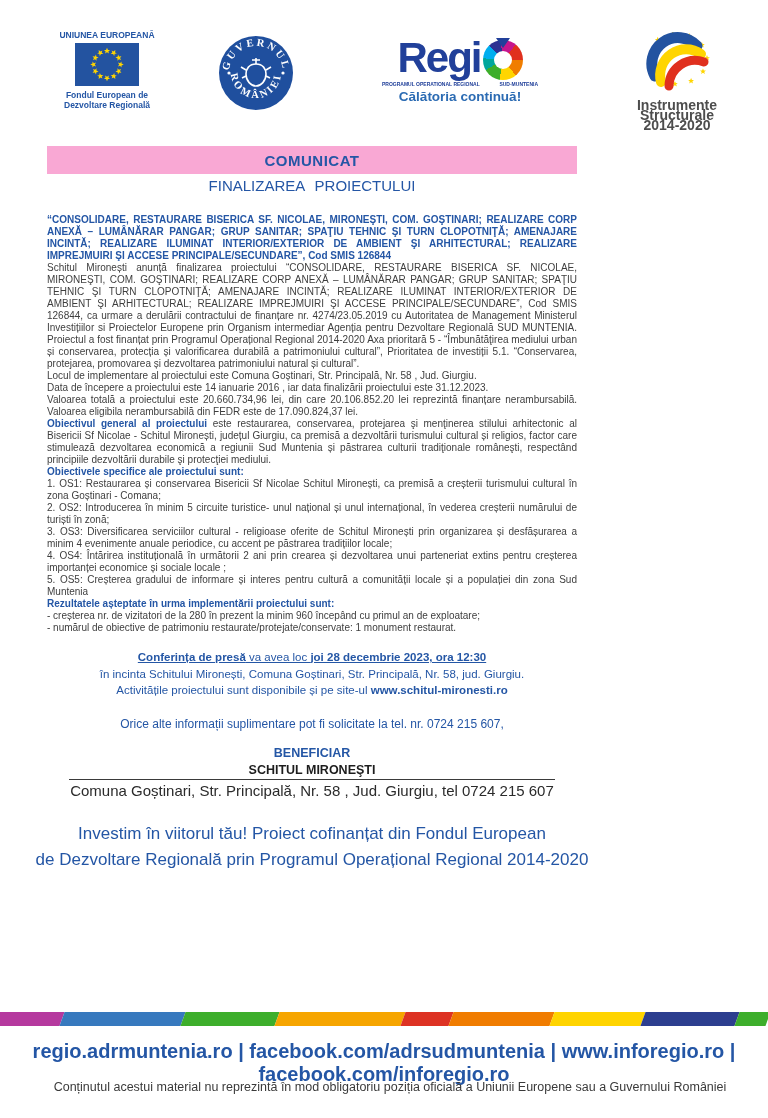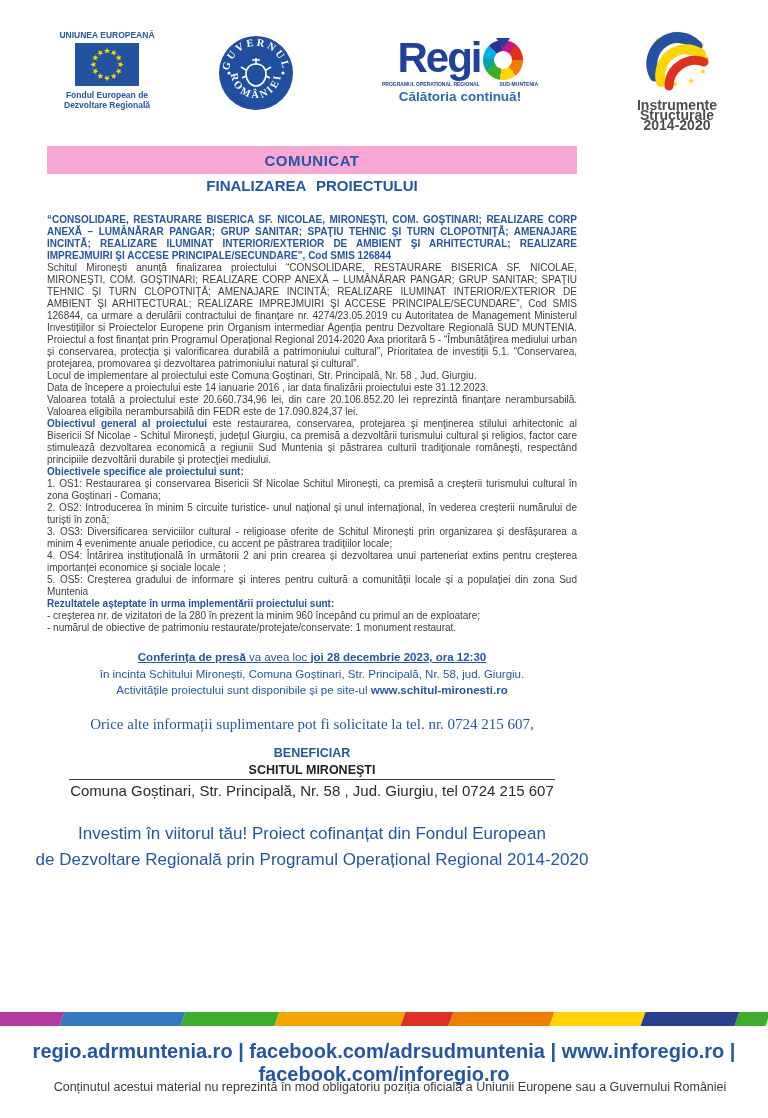--- a/index.html
+++ b/index.html
@@ -28,21 +28,21 @@
     border-left:7px solid transparent;border-right:7px solid transparent;border-top:10px solid #21409A;}
   .regio-sub{display:flex;justify-content:space-between;font-size:5px;font-weight:700;color:#21409A;margin-top:1px;padding:0 2px;}
   .regio-tag{font-size:13.5px;font-weight:600;color:#2B6BB3;margin-top:2px;}
   .instr-block{left:622px;top:32px;width:110px;}
   .instr-label{font-size:14px;font-weight:700;color:#4D4D4D;line-height:10px;margin-top:2px;}
 
   
   .banner{margin:0 47px;height:28px;background:#f9a8d4;display:flex;align-items:center;justify-content:center;}
   .banner-text{font-size:15px;font-weight:700;color:#2456A5;letter-spacing:.5px;}
   .date-line{margin:12px 56px 0 0;text-align:right;font-size:13.5px;font-weight:700;font-style:italic;color:#2456A5;}
-  .doc-title{margin-top:3px;text-align:center;font-size:15px;font-weight:700;color:#2456A5;word-spacing:6px;}
+  .doc-title{margin-top:3px;text-align:center;font-size:15px;font-weight:400;color:#2456A5;word-spacing:6px;}
 
   
   .doc-body{margin:20px 47px 0 47px;}
   .para{margin:0;font-size:10px;line-height:12px;color:#3E3E3E;text-align:justify;}
   .para.c{text-align:center;}
 
   
   .beneficiary{text-align:center;}
   .benef-heading{margin-top:14px;font-size:12.5px;font-weight:700;color:#2456A5;}
   .benef-name{margin-top:3px;font-size:12.5px;font-weight:700;color:#1d1d1d;}
@@ -172,21 +172,21 @@
       <p class="para"><span>2. OS2: Introducerea în minim 5 circuite turistice- unul național și unul internațional, în vederea creșterii numărului de turiști în zonă;</span></p>
       <p class="para"><span>3. OS3: Diversificarea serviciilor cultural - religioase oferite de Schitul Mironești prin organizarea și desfășurarea a minim 4 evenimente anuale periodice, cu accent pe păstrarea tradițiilor locale;</span></p>
       <p class="para"><span>4. OS4: Întărirea instituțională în următorii 2 ani prin crearea și dezvoltarea unui parteneriat extins pentru creșterea importanței economice și sociale locale ;</span></p>
       <p class="para"><span>5. OS5: Creșterea gradului de informare și interes pentru cultură a comunității locale și a populației din zona Sud Muntenia</span></p>
       <p class="para"><span style="font-weight: 700; color: rgb(36, 86, 165);">Rezultatele așteptate în urma implementării proiectului sunt:</span></p>
       <p class="para"><span>- creșterea nr. de vizitatori de la 280 în prezent la minim 960 începând cu primul an de exploatare;</span></p>
       <p class="para"><span>- numărul de obiective de patrimoniu restaurate/protejate/conservate: 1 monument restaurat.</span></p>
       <p class="para c" style="margin-top: 15px; line-height: 16.5px; font-size: 11.5px;"><span style="font-weight: 700; color: rgb(36, 86, 165); text-decoration: underline;">Conferința de presă</span><span style="color: rgb(36, 86, 165); text-decoration: underline;"> va avea loc </span><span style="font-weight: 700; color: rgb(36, 86, 165); text-decoration: underline;">joi 28 decembrie 2023, ora 12:30</span></p>
       <p class="para c" style="line-height: 16.5px; font-size: 11.5px;"><span style="color: rgb(36, 86, 165);">în incinta Schitului Mironești, Comuna Goștinari, Str. Principală, Nr. 58, jud. Giurgiu.</span></p>
       <p class="para c" style="line-height: 16.5px; font-size: 11.5px;"><span style="color: rgb(36, 86, 165); text-align: center;">Activitățile proiectului sunt disponibile și pe site-ul </span><span style="font-weight: 700; color: rgb(36, 86, 165);">www.schitul-mironesti.ro</span></p>
-      <p class="para c" style="margin-top: 17px; line-height: 16.5px; font-size: 15px; font-family: Liberation Serif, serif;"><span style="color: rgb(36, 86, 165);">Orice alte informații suplimentare pot fi solicitate la tel. nr. 0724 215 607,</span></p>
+      <p class="para c" style="margin-top: 17px; line-height: 16.5px; font-size: 12px;"><span style="color: rgb(36, 86, 165);">Orice alte informații suplimentare pot fi solicitate la tel. nr. 0724 215 607,</span></p>
     </div>
 
   <div class="beneficiary">
     <div class="benef-heading">BENEFICIAR</div>
     <div class="benef-name">SCHITUL MIRONEŞTI</div>
     <hr class="benef-divider">
     <div class="benef-address">Comuna Goștinari, Str. Principală, Nr. 58 , Jud. Giurgiu, tel 0724 215 607</div>
   </div>
 
   <div class="invest">

